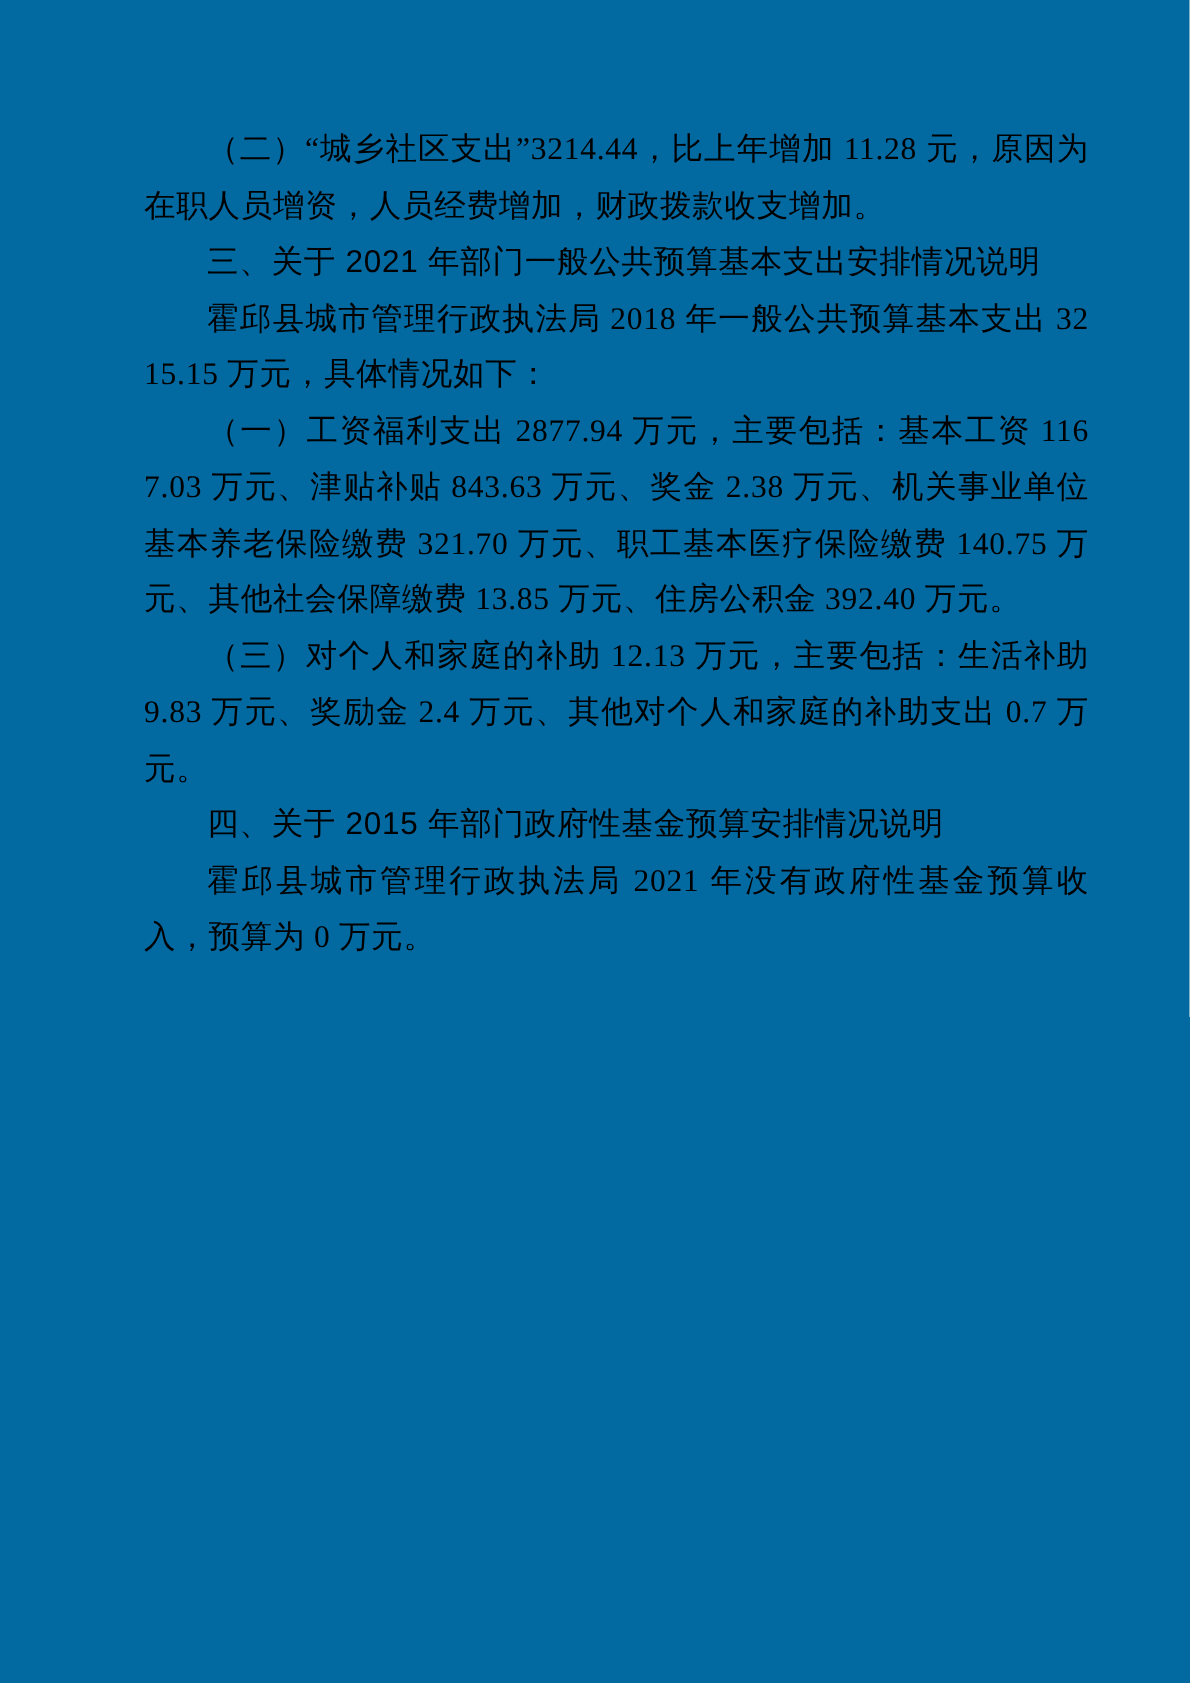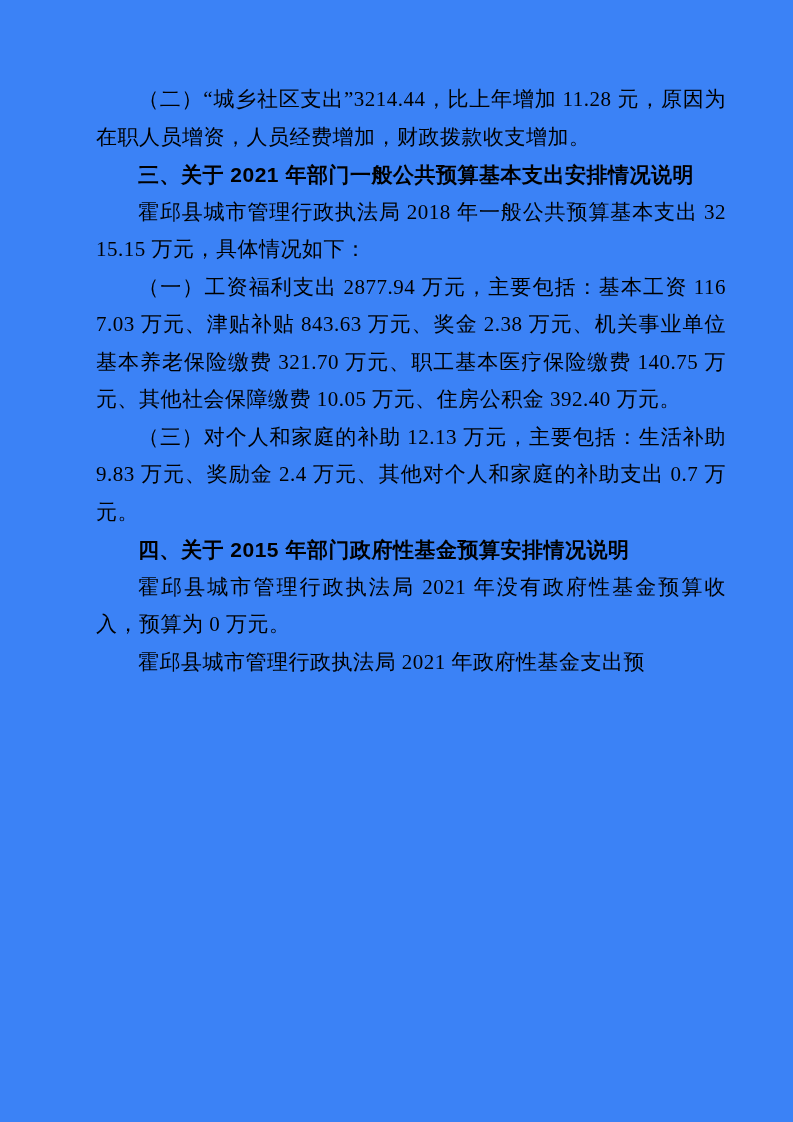--- a/index.html
+++ b/index.html
@@ -5,55 +5,54 @@
   html, body {
     margin: 0;
     padding: 0;
     background: #e8e8e8;
   }
   .page {
     position: relative;
     width: 793px;
     height: 1122px;
     margin: 0 auto;
-    background: #3b82f6;
+    background: #0369a1;
     box-sizing: border-box;
     padding: 81px 67px 0 96px;
     overflow: hidden;
     font-family: "Liberation Serif", "DejaVu Serif", serif;
     font-size: 21px;
     line-height: 37.5px;
     color: #000000;
   }
   .page p {
     margin: 0;
     padding: 0;
     text-indent: 2em;
     text-align: justify;
     word-break: break-all;
     letter-spacing: 0.5px;
   }
   .page p.heading {
-    font-weight: bold;
+    font-weight: normal;
     font-family: "Liberation Sans", "DejaVu Sans", sans-serif;
   }
 </style>
 </head>
 <body>
 
 <div class="page">
   <p>（二）“城乡社区支出”3214.44，比上年增加 11.28 元，原因为在职人员增资，人员经费增加，财政拨款收支增加。</p>
 
   <p class="heading">三、关于 2021 年部门一般公共预算基本支出安排情况说明</p>
 
   <p>霍邱县城市管理行政执法局 2018 年一般公共预算基本支出 3215.15 万元，具体情况如下：</p>
 
-  <p>（一）工资福利支出 2877.94 万元，主要包括：基本工资 1167.03 万元、津贴补贴 843.63 万元、奖金 2.38 万元、机关事业单位基本养老保险缴费 321.70 万元、职工基本医疗保险缴费 140.75 万元、其他社会保障缴费 10.05 万元、住房公积金 392.40 万元。</p>
+  <p>（一）工资福利支出 2877.94 万元，主要包括：基本工资 1167.03 万元、津贴补贴 843.63 万元、奖金 2.38 万元、机关事业单位基本养老保险缴费 321.70 万元、职工基本医疗保险缴费 140.75 万元、其他社会保障缴费 13.85 万元、住房公积金 392.40 万元。</p>
 
 
   <p>（三）对个人和家庭的补助 12.13 万元，主要包括：生活补助 9.83 万元、奖励金 2.4 万元、其他对个人和家庭的补助支出 0.7 万元。</p>
 
   <p class="heading">四、关于 2015 年部门政府性基金预算安排情况说明</p>
 
   <p>霍邱县城市管理行政执法局 2021 年没有政府性基金预算收入，预算为 0 万元。</p>
 
-  <p>霍邱县城市管理行政执法局 2021 年政府性基金支出预</p>
 </div>
 
 </body></html>

